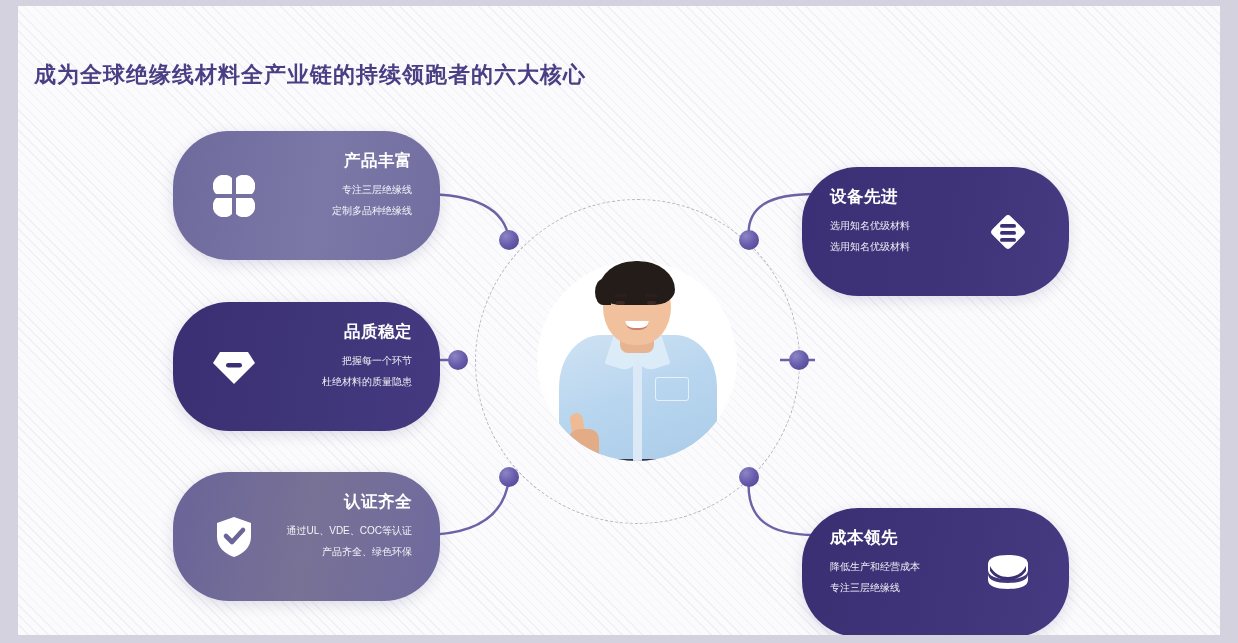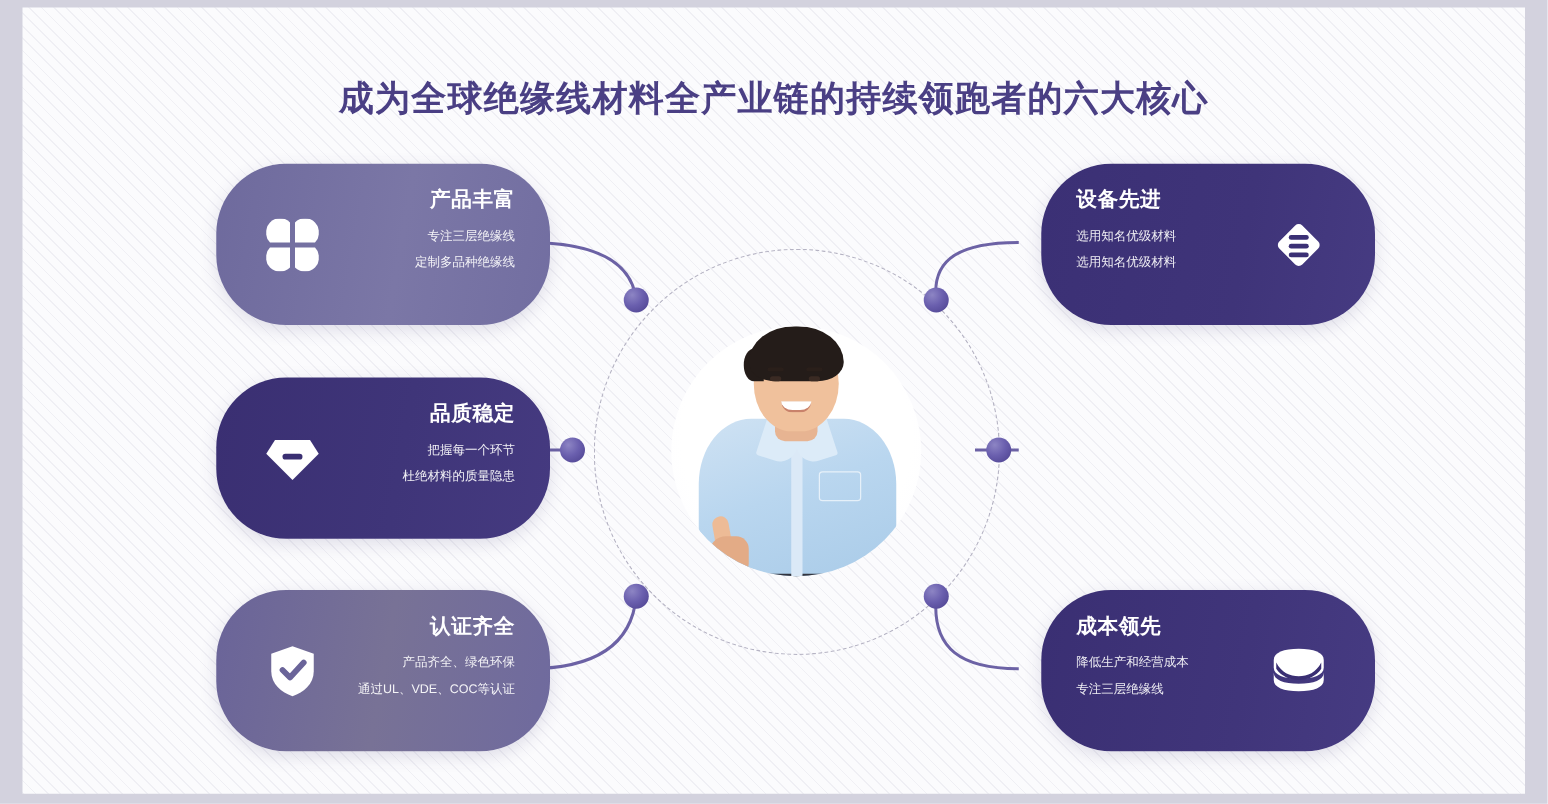--- a/index.html
+++ b/index.html
@@ -27,24 +27,24 @@
         rgba(138,136,168,0.10) 0px,
         rgba(138,136,168,0.10) 1px,
         rgba(255,255,255,0) 1px,
         rgba(255,255,255,0) 7px);
     overflow: hidden;
   }
 
   .page-title {
     position: absolute;
     top: 54px;
-    left: 0;
+    left: 16px;
     width: 100%;
-    text-align: center;
-    font-size: 28px;
+    text-align: left;
+    font-size: 22px;
     font-weight: bold;
     letter-spacing: 1px;
     color: #4a3f84;
   }
 
   
   .center-wrap {
     position: absolute;
     left: 457px;
     top: 193px;
@@ -154,21 +154,21 @@
   
   .card {
     position: absolute;
     width: 267px;
     height: 129px;
     border-radius: 56px;
     color: #fff;
     box-shadow: 0 4px 14px rgba(70,60,120,0.16);
   }
   .card.left  { left: 155px; }
-  .card.right { left: 815px; width: 267px; }
+  .card.right { left: 784px; width: 267px; margin-top: 36px; }
 
   .card.r1 { top: 125px; }
   .card.r2 { top: 296px; }
   .card.r3 { top: 466px; }
 
   .c-lv1 { background: linear-gradient(100deg, #6e6a9d 0%, #7b77a6 55%, #726ea1 100%); }
   .c-lv2 { background: linear-gradient(100deg, #3a2f72 0%, #3f3579 55%, #453a80 100%); }
   .c-lv3 { background: linear-gradient(100deg, #6a6499 0%, #787296 50%, #6f6a9e 100%); }
   .c-rv1 { background: linear-gradient(100deg, #3b3075 0%, #3f3479 60%, #463b82 100%); }
   .c-rv2 { background: linear-gradient(100deg, #6f6a9f 0%, #7a74a6 55%, #716ca1 100%); }
@@ -317,22 +317,22 @@
 
   <div class="card left r3 c-lv3">
     <div class="card-icon">
       <svg width="42" height="44" viewBox="0 0 42 44">
         <path d="M21 2 L38 8 V22 C38 32 30 39 21 42 C12 39 4 32 4 22 V8 Z" fill="#fff"></path>
         <path d="M13 21 L19 27 L30 15" fill="none" stroke="#6a6499" stroke-width="4.6" stroke-linecap="round" stroke-linejoin="round"></path>
       </svg>
     </div>
     <div class="card-text">
       <div class="card-title">认证齐全</div>
+      <div class="card-line">通过UL、VDE、COC等认证</div>
       <div class="card-line">产品齐全、绿色环保</div>
-      <div class="card-line">通过UL、VDE、COC等认证</div>
     </div>
   </div>
 
   <div class="card right r1 c-rv1">
     <div class="card-icon">
       <svg width="46" height="46" viewBox="0 0 46 46">
         <rect x="10" y="10" width="26" height="26" rx="4" transform="rotate(45 23 23)" fill="#fff"></rect>
         <rect x="15" y="15" width="16" height="3.8" rx="1.9" fill="#3b3075"></rect>
         <rect x="15" y="22" width="16" height="3.8" rx="1.9" fill="#3b3075"></rect>
         <rect x="15" y="29" width="16" height="3.8" rx="1.9" fill="#3b3075"></rect>

